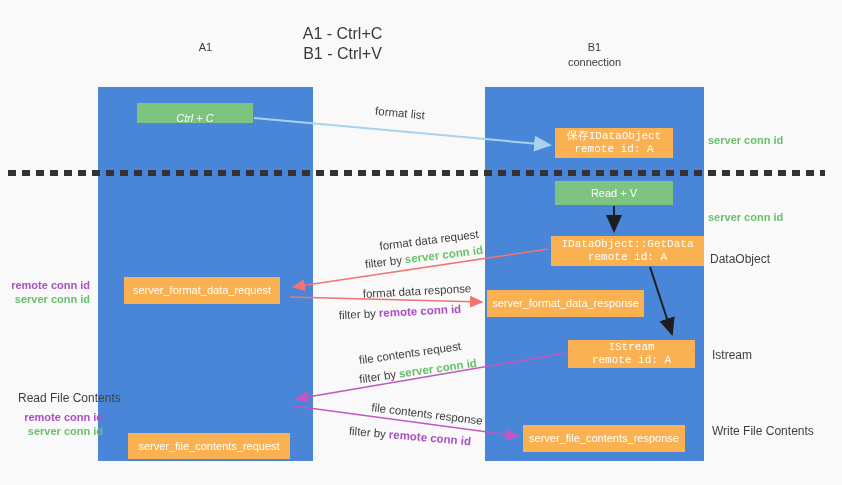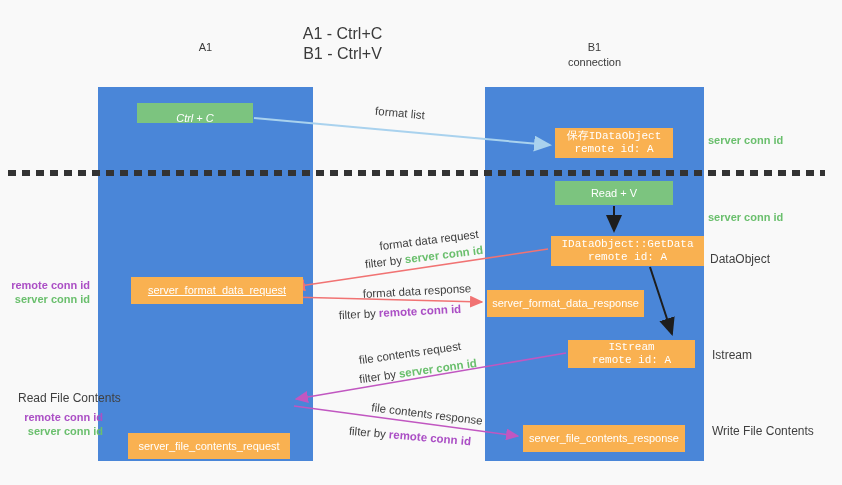--- a/index.html
+++ b/index.html
@@ -50,21 +50,21 @@
   }
   .node.green  { background:#7cc47f; }
   .node.orange { background:#f9b151; }
   .node .ln { line-height:13px; }
   .node.two { padding-top:2px;font-family:Liberation Mono, monospace; }
 
   #node-ctrl-c        { left:137px; top:103px; width:116px; height:20px; line-height:30px;font-style:italic; }
   #node-save-obj      { left:555px; top:128px; width:118px; height:30px; }
   #node-ctrl-v        { left:555px; top:181px; width:118px; height:24px; line-height:24px; }
   #node-getdata       { left:551px; top:236px; width:153px; height:30px; }
-  #node-fmt-req       { left:131px; top:277px; width:172px; height:27px; line-height:27px;text-decoration:underline; }
+  #node-fmt-req       { left:124px; top:277px; width:156px; height:27px; line-height:27px; }
   #node-fmt-resp      { left:487px; top:290px; width:157px; height:27px; line-height:27px; }
   #node-istream       { left:568px; top:340px; width:127px; height:28px; padding-top:1px; }
   #node-file-req      { left:128px; top:393px; width:162px; height:26px; line-height:26px;margin-top:40px; }
   #node-file-resp     { left:523px; top:425px; width:162px; height:27px; line-height:27px; }
 
   .side-label { position:absolute; white-space:nowrap; z-index:5; font-size:12px; }
   .conn { font-size:11px; font-weight:bold; line-height:14px; }
   .green-text  { color:#6abf6d; }
   .purple-text { color:#ab4fc5; }
 

